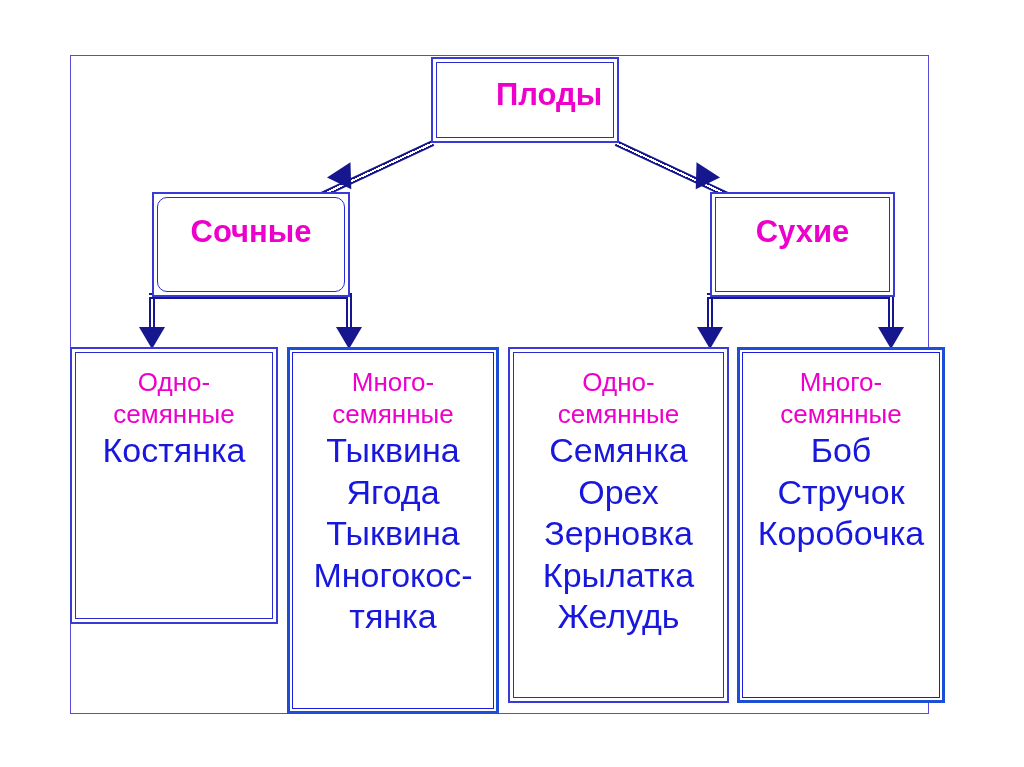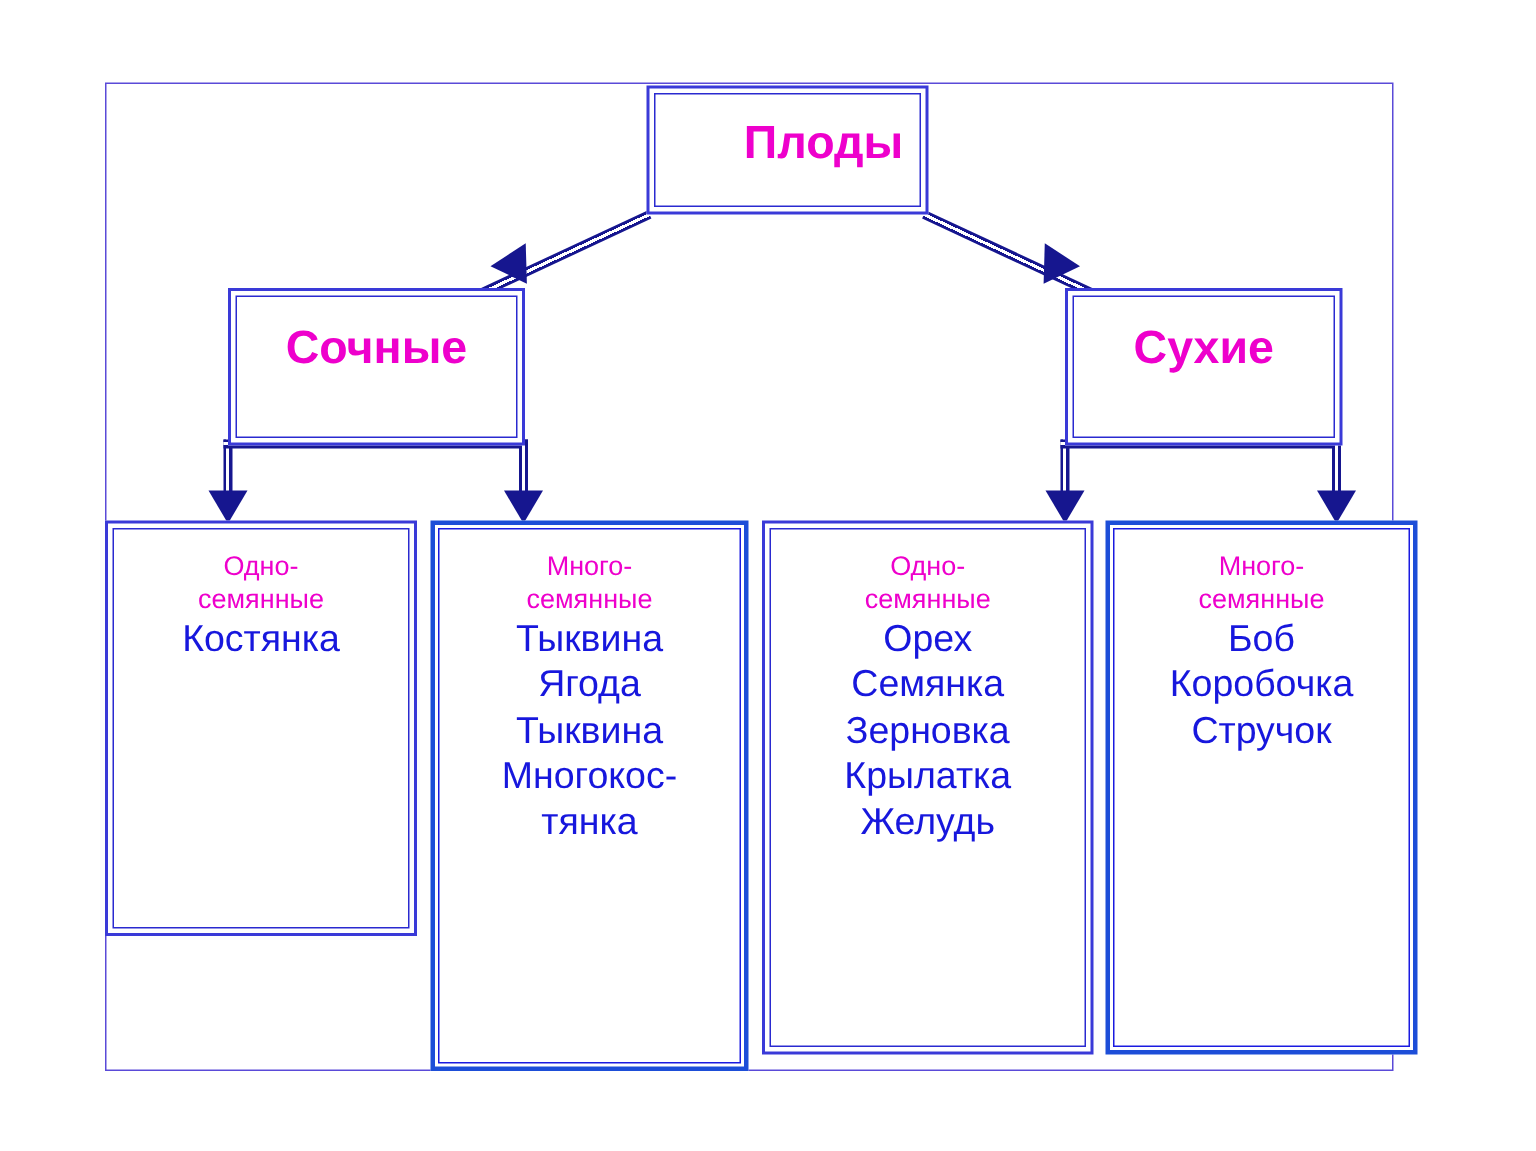--- a/index.html
+++ b/index.html
@@ -63,45 +63,45 @@
     color: #ee00cc;
     font-weight: bold;
     font-size: 31px;
     line-height: 1.15;
     text-align: center;
     white-space: nowrap;
   }
   .head {
     color: #ee00cc;
     font-weight: normal;
-    font-size: 18px;
+    font-size: 26px;
     line-height: 1.22;
     text-align: center;
   }
   .item {
     color: #1717dd;
     font-weight: normal;
-    font-size: 25px;
+    font-size: 34px;
     line-height: 1.22;
     text-align: center;
     white-space: nowrap;
   }
 
   
   #node-root      { left: 431px; top: 57px;  width: 188px; height: 86px; }
   #node-juicy     { left: 152px; top: 192px; width: 198px; height: 105px; }
   #node-dry       { left: 710px; top: 192px; width: 185px; height: 105px; }
 
   #node-leaf-1    { left: 70px;  top: 347px; width: 208px; height: 277px; }
   #node-leaf-2    { left: 287px; top: 347px; width: 212px; height: 367px; }
   #node-leaf-3    { left: 508px; top: 347px; width: 221px; height: 356px; }
   #node-leaf-4    { left: 737px; top: 347px; width: 208px; height: 356px; }
 
   #node-root .inner   { padding-top: 14px; padding-left: 48px; }
-  #node-juicy .inner  { padding-top: 16px; }
+  #node-juicy .inner  { padding-top: 16px; border-radius: 10px; }
   #node-dry .inner    { padding-top: 16px; }
   .leaf .inner        { padding-top: 14px; }
 
   
   .conn {
     position: absolute;
     pointer-events: none;
   }
   
   .vline {
@@ -218,31 +218,31 @@
       <div class="item">Тыквина</div>
       <div class="item">Многокос-</div>
       <div class="item">тянка</div>
     </div>
   </div>
 
   <div class="node thin leaf" id="node-leaf-3">
     <div class="inner">
       <div class="head">Одно-</div>
       <div class="head">семянные</div>
+      <div class="item">Семянка</div>
       <div class="item">Орех</div>
-      <div class="item">Семянка</div>
       <div class="item">Зерновка</div>
       <div class="item">Крылатка</div>
       <div class="item">Желудь</div>
     </div>
   </div>
 
   <div class="node leaf" id="node-leaf-4">
     <div class="inner">
       <div class="head">Много-</div>
       <div class="head">семянные</div>
       <div class="item">Боб</div>
+      <div class="item">Стручок</div>
       <div class="item">Коробочка</div>
-      <div class="item">Стручок</div>
     </div>
   </div>
 
 </div>
 
 </body></html>

